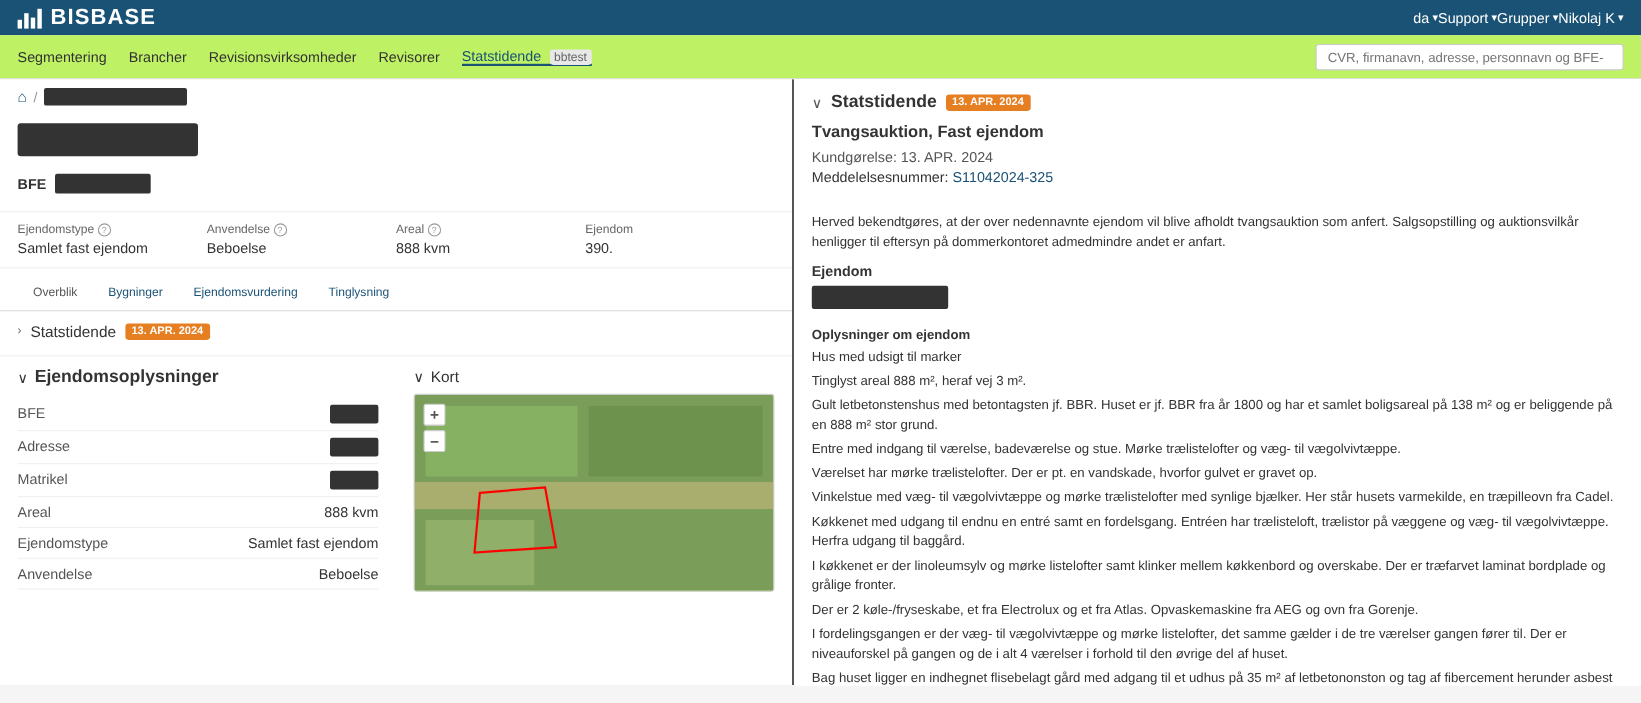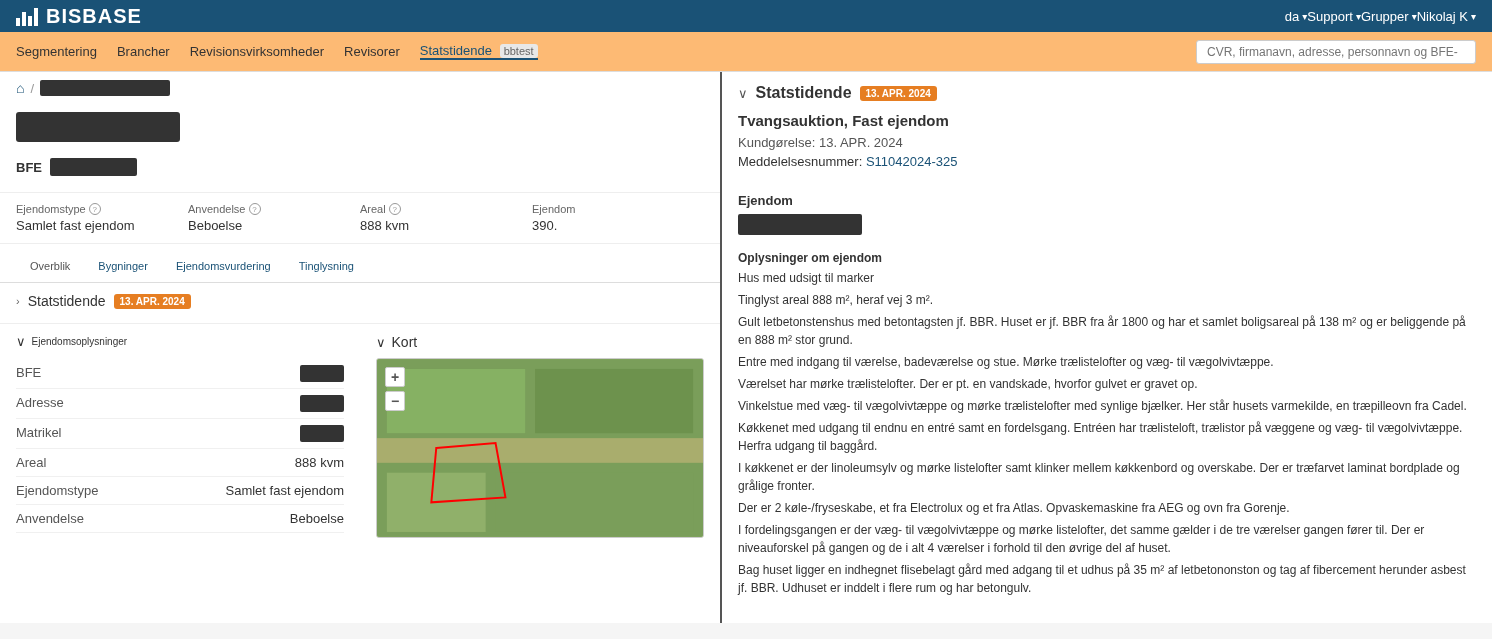--- a/index.html
+++ b/index.html
@@ -45,21 +45,21 @@
       font-size: 13px;
       cursor: pointer;
       display: flex;
       align-items: center;
       gap: 3px;
     }
     .chevron-down { font-size: 10px; }
 
     
     .sec-nav {
-      background: #fdba74;
+      background: #bef264;
       border-bottom: 1px solid #ddd;
       display: flex;
       align-items: center;
       justify-content: space-between;
       padding: 0 16px;
       height: 40px;
     }
     .sec-nav-left {
       display: flex;
       align-items: center;
@@ -449,21 +449,21 @@
         <span class="date-badge">13. APR. 2024</span>
       </div>
     </div>
 
     <div class="bottom-sections">
 
       <div class="bottom-left">
         <div class="info-section">
           <div class="info-section-header">
             <span>∨</span>
-            <span style="font-size:10px;font-weight:400;">Ejendomsoplysninger</span>
+            <span style="font-size:16px;font-weight:700;">Ejendomsoplysninger</span>
           </div>
           <div class="info-table">
             <div class="info-row">
               <span class="info-row-label">BFE</span>
               <span class="info-row-value redacted">&nbsp;</span>
             </div>
             <div class="info-row">
               <span class="info-row-label">Adresse</span>
               <span class="info-row-value redacted">&nbsp;</span>
             </div>
@@ -527,20 +527,21 @@
     <div class="statstidende-title" style="font-size:15px;margin-bottom:6px;">Tvangsauktion, Fast ejendom</div>
     <div class="statstidende-subtitle">
       <span>Kundgørelse:</span>
       <span>13. APR. 2024</span>
     </div>
     <div class="statstidende-msg">
       <span>Meddelelsesnummer:</span>
       <span class="msg-id">S11042024-325</span>
     </div>
 
+    <p class="st-intro">Herved bekendtgøres, at der over nedennavnte ejendom vil blive afholdt tvangsauktion som anfert. Salgsopstilling og auktionsvilkår henligger til eftersyn på dommerkontoret admedmindre andet er anfart.</p>
 
     <div class="st-section-title">Ejendom</div>
     <div style="margin-bottom:8px;">
       <span class="redacted-block">&nbsp;</span>
     </div>
 
     <div class="st-section-bold">Oplysninger om ejendom</div>
 
     <div>
       <p class="st-body-text">Hus med udsigt til marker</p>

